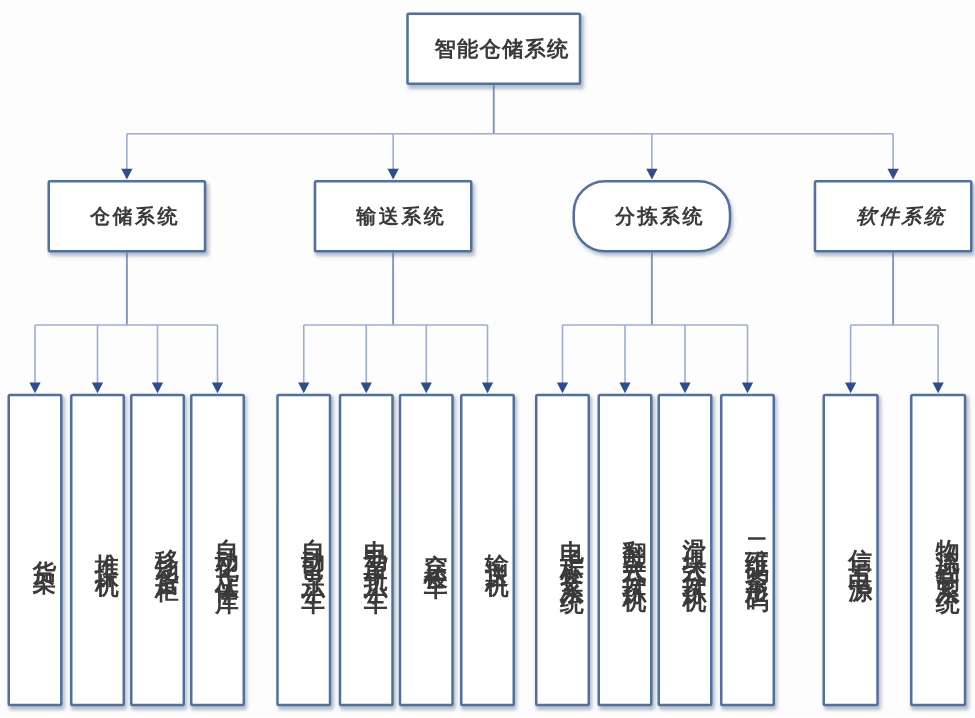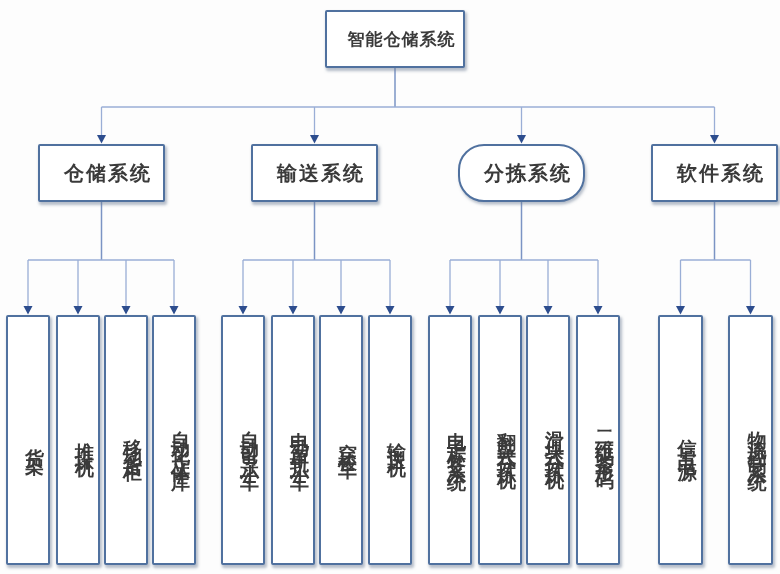--- a/index.html
+++ b/index.html
@@ -20,22 +20,22 @@
     border:2px solid #50719f;
     border-radius:2px;
     box-shadow:1.5px 2.5px 3px rgba(110,125,150,.5);
     display:flex;align-items:center;justify-content:center;
     color:#3a3a3a;font-weight:700;
     box-sizing:border-box;
     text-align:center;
     padding-left:13px;
   }
   .root{left:325px;top:10px;width:140px;height:58px;font-size:17px;letter-spacing:1px;}
-  .l2{top:144px;width:127px;height:58px;font-size:20px;letter-spacing:2px;}
-  .l2-0{left:38px;}  .l2-1{left:251px;}  .l2-2{left:458px;border-radius:26px;}  .l2-3{left:651px;}
+  .l2{top:144px;width:127px;height:58px;font-size:16px;letter-spacing:2px;}
+  .l2-0{left:38px;}  .l2-1{left:251px;}  .l2-2{left:458px;border-radius:26px;}  .l2-3{left:651px;font-style:italic;}
   .l3{
     top:315px;width:44px;height:250px;font-size:19px;
     writing-mode:vertical-rl;text-orientation:upright;
     letter-spacing:8px;
   }
   .g0-0{left:6px;}   .g0-1{left:56px;}  .g0-2{left:104px;} .g0-3{left:152px;}
   .g1-0{left:221px;} .g1-1{left:271px;} .g1-2{left:319px;} .g1-3{left:368px;}
   .g2-0{left:428px;} .g2-1{left:478px;} .g2-2{left:526px;} .g2-3{left:576px;}
   .g3-0{left:658px;width:45px;} .g3-1{left:728px;width:45px;}
   #watermark{

